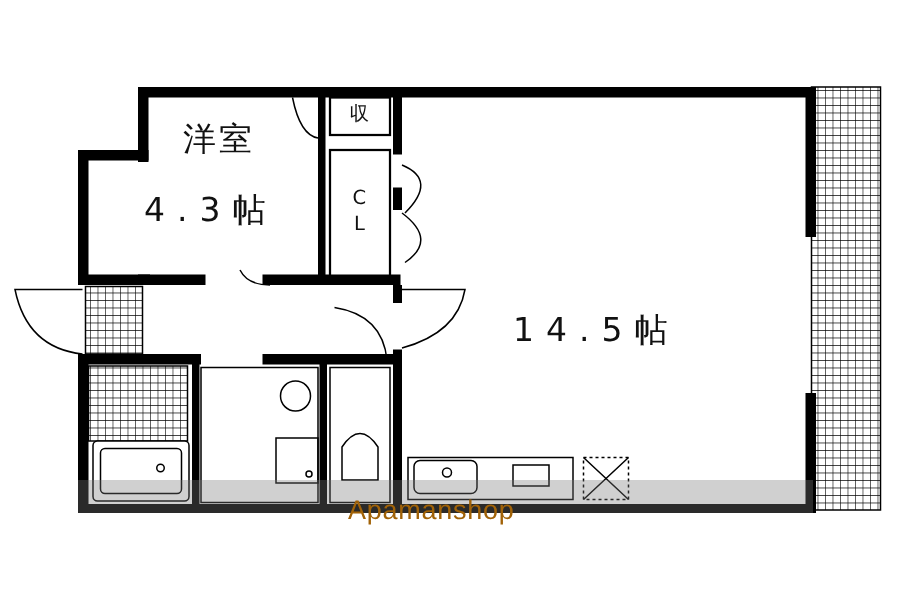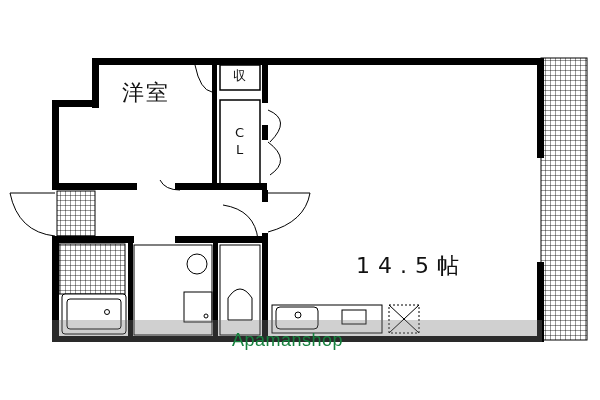--- a/index.html
+++ b/index.html
@@ -2,21 +2,21 @@
 <html><head>
 <meta charset="utf-8">
 <style>
   html, body { margin:0; padding:0; background:#ffffff; }
   body { width:600px; height:400px; position:relative; overflow:hidden; font-family:"DejaVu Sans", sans-serif; }
   .plan { position:absolute; left:0; top:0; width:530px; height:400px;text-align:center; }
   .lbl { position:absolute; color:#111; font-family:"DejaVu Sans", sans-serif; }
   .room-name { font-size:22px; letter-spacing:2px; }
   .room-size { font-size:22px; letter-spacing:8px; }
   .small { font-size:13px; }
-  .wm { position:absolute; left:232px; top:330px; font-size:18px; color:#15803d; font-family:"Liberation Sans", sans-serif; letter-spacing:0.5px; }
+  .wm { position:absolute; left:232px; top:330px; font-size:18px; color:#a16207; font-family:"Liberation Sans", sans-serif; letter-spacing:0.5px; }
   .wm-band { position:absolute; left:52px; top:320px; width:490px; height:22px; background:rgba(120,120,120,0.35); }
 </style>
 </head>
 <body>
 
 <div class="plan">
   <svg width="600" height="400" viewBox="0 0 600 400">
     <defs>
       <pattern id="grid" width="5" height="5" patternUnits="userSpaceOnUse">
         <rect width="5" height="5" fill="#fff"></rect>
@@ -84,19 +84,20 @@
     <rect x="276" y="307" width="42" height="22" rx="4" fill="none" stroke="#000"></rect>
     <circle cx="298" cy="315" r="3" fill="none" stroke="#000"></circle>
     <rect x="342" y="310" width="24" height="14" fill="none" stroke="#000"></rect>
     <rect x="389" y="305" width="30" height="28" fill="none" stroke="#000" stroke-dasharray="2,2"></rect>
     <path d="M389 305 L419 333 M419 305 L389 333" stroke="#000"></path>
   </svg>
 
   <div class="wm-band"></div>
 
   <span class="lbl room-name" style="left:122px;top:78px;">洋室</span>
+  <span class="lbl room-size" style="left:96px;top:125px;">4.3帖</span>
   <span class="lbl small" style="left:233px;top:67px;">収</span>
   <span class="lbl small" style="left:235px;top:125px;">C</span>
   <span class="lbl small" style="left:236px;top:142px;">L</span>
-  <span class="lbl room-size" style="left:356px;top:205px;margin-top:46px;">14.5帖</span>
+  <span class="lbl room-size" style="left:342px;top:205px;">14.5帖</span>
 
   <span class="wm">Apamanshop</span>
 </div>
 
 </body></html>

